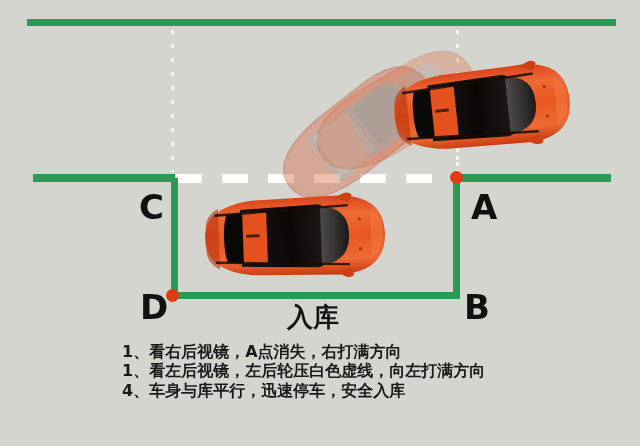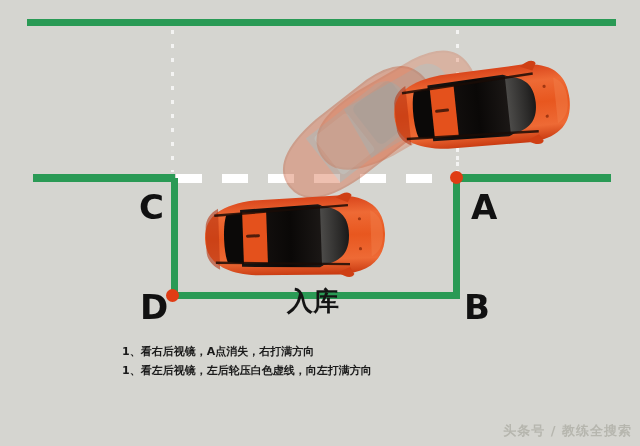--- a/index.html
+++ b/index.html
@@ -73,21 +73,21 @@
   
   .steps {
     position: absolute;
     left: 122px;
     top: 342px;
     width: 430px;
   }
   .step-line {
     font-family: "DejaVu Sans", sans-serif;
     font-weight: bold;
-    font-size: 11px;
+    font-size: 16px;
     line-height: 19.4px;
     color: #1a1a1a;
     white-space: nowrap;
     letter-spacing: 0px;
   }
   .watermark {
     position: absolute;
     right: 8px;
     bottom: 6px;
     font-size: 13px;
@@ -222,22 +222,22 @@
       <circle cx="163" cy="31" r="1.6" fill="#8e2c0b" opacity=".8"></circle>
       <circle cx="163" cy="61" r="1.6" fill="#8e2c0b" opacity=".8"></circle>
     </svg>
   </div>
 
   <div class="label-pt" style="left:139px; top:190px;">C</div>
   <div class="label-pt" style="left:471px; top:190px;">A</div>
   <div class="label-pt" style="left:140px; top:290px;">D</div>
   <div class="label-pt" style="left:464px; top:290px;">B</div>
 
-  <div class="label-cn" style="left:287px; top:288px;text-align:right;">入库</div>
+  <div class="label-cn" style="left:287px; top:304px;text-align:right;">入库</div>
 
   <div class="steps">
     <div class="step-line">1、看右后视镜，A点消失，右打满方向</div>
     <div class="step-line">1、看左后视镜，左后轮压白色虚线，向左打满方向</div>
-  </div>
-
-  <div class="watermark">头条号 / 教练全搜索</div>
+    <div class="step-line">4、车身与库平行，迅速停车，安全入库</div>
+  </div>
+
 
 </div>
 
 </body></html>

